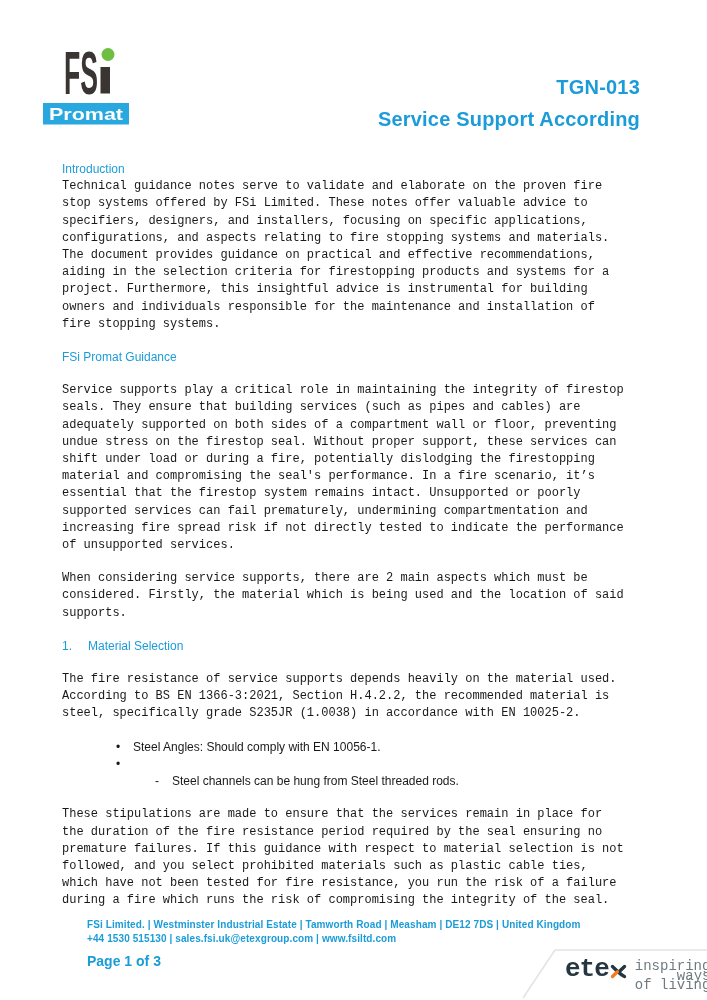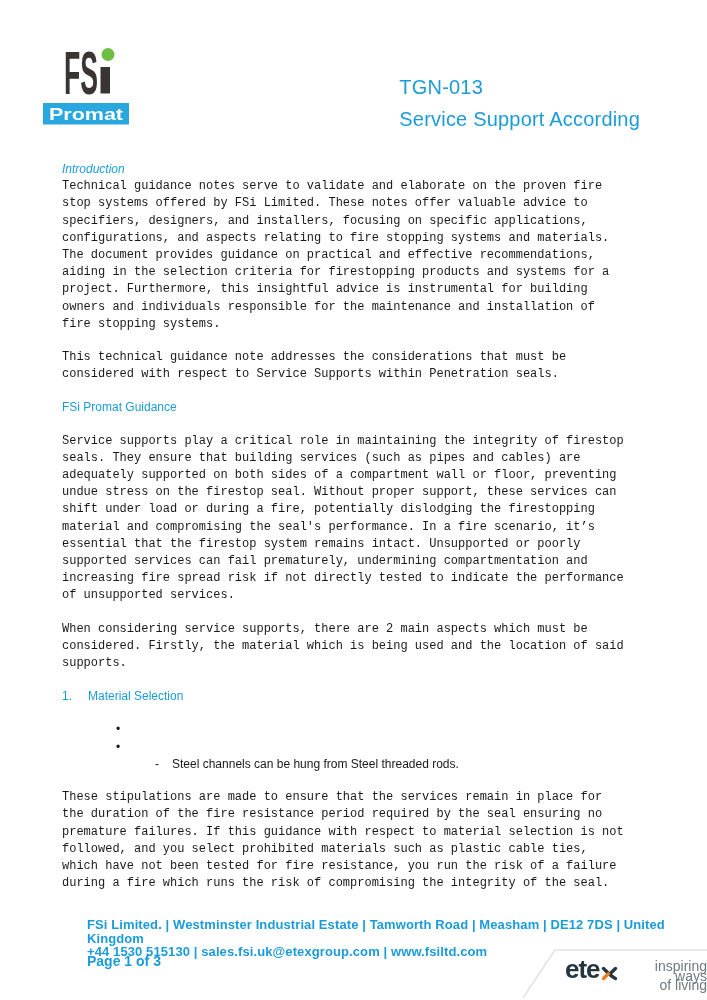--- a/index.html
+++ b/index.html
@@ -4,53 +4,53 @@
 <style>
   html,body{margin:0;padding:0;background:#ffffff;}
   body{
     width:707px;height:1000px;position:relative;overflow:hidden;
     font-family:"Liberation Sans",sans-serif;
     -webkit-font-smoothing:antialiased;
   }
   
   .fsi-logo{position:absolute;left:43px;top:43px;}
   .doc-title{
-    position:absolute;top:71px;right:67px;text-align:left;
-    color:#1B9CD8;font-size:20px;font-weight:normal;line-height:32px;
+    position:absolute;top:71px;right:67px;text-align:right;
+    color:#1B9CD8;font-size:20px;font-weight:bold;line-height:32px;
     letter-spacing:.2px;
   }
   
   .content{
     position:absolute;left:62px;top:161px;width:565px;
     font-size:12px;line-height:17.2px;color:#191919;
   }
   .content p{margin:0 0 16px 0;font-family:Liberation Mono, monospace;}
   .sec-heading{
     color:#1B9CD8;font-size:12px;line-height:17.2px;font-weight:normal;
     margin:0 0 16px 0;
   }
-  .sec-heading.tight{margin:0;font-style:italic;}
+  .sec-heading.tight{margin:0;}
   .num-heading .num{display:inline-block;width:26px;}
   .bullets{margin:0 0 16px 0;}
   .bullet{display:flex;}
   .bullet .marker{width:17px;flex:0 0 17px;}
   .bullet.lv1{margin-left:54px;}
   .bullet.lv2{margin-left:93px;}
   
   .footer{
     position:absolute;left:87px;top:918px;
-    color:#1B9CD8;font-size:13px;font-weight:bold;line-height:13.5px;
+    color:#1B9CD8;font-size:10px;font-weight:bold;line-height:13.5px;
     letter-spacing:.1px;
   }
   .page-label{
     position:absolute;left:87px;top:953px;
     color:#1B9CD8;font-size:14px;font-weight:bold;
   }
   
-  .etex-corner{position:absolute;left:520px;top:948px;width:187px;height:52px;}
+  .etex-corner{position:absolute;left:520px;top:948px;width:187px;height:52px;font-family:Liberation Mono, monospace;}
   .etex-outline{position:absolute;left:0;top:0;}
   .etex-row{position:absolute;left:45px;top:8px;display:flex;align-items:flex-start;}
   .etex-word{
     color:#253641;font-size:26px;font-weight:bold;letter-spacing:-1px;
     line-height:26px;display:flex;align-items:baseline;
   }
   .etex-x{margin-left:1px;transform:translateY(3px);}
   .etex-tagline{
     margin-left:8px;margin-top:6px;color:#6E7A82;font-size:14px;line-height:9.5px;text-align:right;
   }
@@ -67,33 +67,34 @@
 </svg>
 
 <div class="doc-title">
   <div>TGN-013</div>
   <div>Service Support According</div>
 </div>
 
 <div class="content">
   <div class="sec-heading tight">Introduction</div>
   <p>Technical guidance notes serve to validate and elaborate on the proven fire stop systems offered by FSi Limited. These notes offer valuable advice to specifiers, designers, and installers, focusing on specific applications, configurations, and aspects relating to fire stopping systems and materials. The document provides guidance on practical and effective recommendations, aiding in the selection criteria for firestopping products and systems for a project. Furthermore, this insightful advice is instrumental for building owners and individuals responsible for the maintenance and installation of fire stopping systems.</p>
-  <p>This technical guidance note addresses the considerations that must be considered with respect to Service Supports within Penetration seals.</p>
 
   <div class="sec-heading">FSi Promat Guidance</div>
   <p>Service supports play a critical role in maintaining the integrity of firestop seals. They ensure that building services (such as pipes and cables) are adequately supported on both sides of a compartment wall or floor, preventing undue stress on the firestop seal. Without proper support, these services can shift under load or during a fire, potentially dislodging the firestopping material and compromising the seal's performance. In a fire scenario, it’s essential that the firestop system remains intact. Unsupported or poorly supported services can fail prematurely, undermining compartmentation and increasing fire spread risk if not directly tested to indicate the performance of unsupported services.</p>
   <p>When considering service supports, there are 2 main aspects which must be considered. Firstly, the material which is being used and the location of said supports.</p>
 
   <div class="sec-heading num-heading">
     <span class="num">1.</span><span>Material Selection</span>
   </div>
+  <p>The fire resistance of service supports depends heavily on the material used. According to BS EN 1366-3:2021, Section H.4.2.2, the recommended material is steel, specifically grade S235JR (1.0038) in accordance with EN 10025-2.</p>
 
   <div class="bullets">
     <div class="bullet lv1">
       <span class="marker">•</span>
+      <span>Steel Angles: Should comply with EN 10056-1.</span>
     </div>
     <div class="bullet lv1">
       <span class="marker">•</span>
     </div>
     <div class="bullet lv2">
       <span class="marker">-</span>
       <span>Steel channels can be hung from Steel threaded rods.</span>
     </div>
   </div>
 

